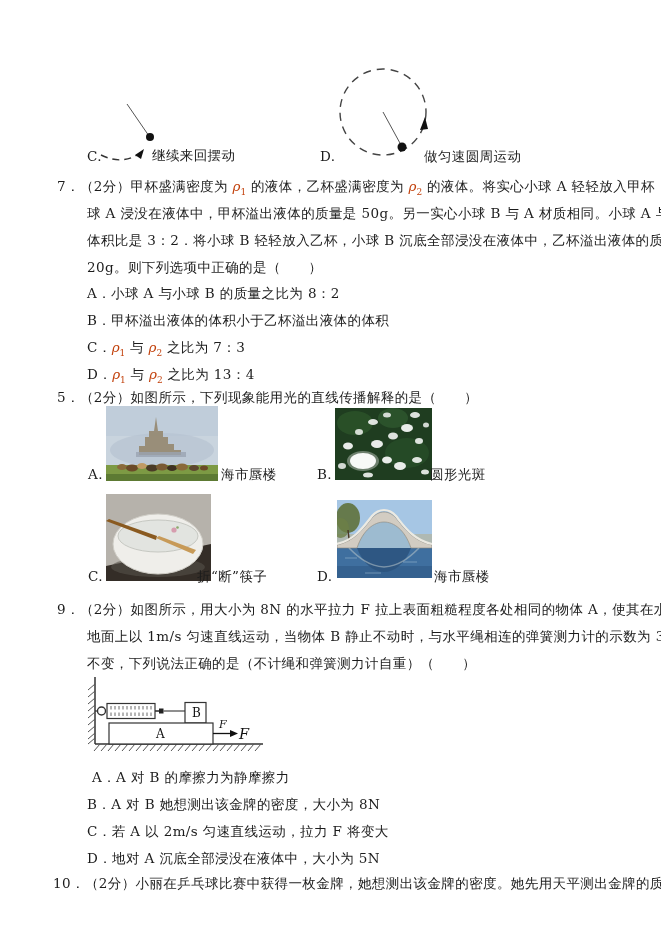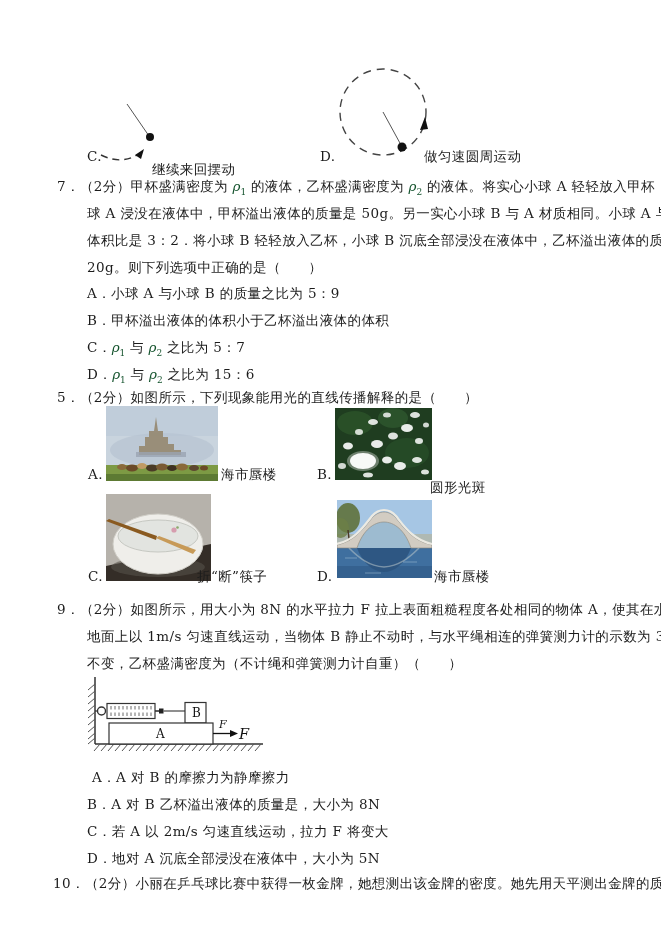--- a/index.html
+++ b/index.html
@@ -5,63 +5,63 @@
   html,body{margin:0;padding:0;}
   body{
     width:661px;height:936px;background:#ffffff;position:relative;overflow:hidden;
     font-family:"DejaVu Serif","Liberation Serif",serif;
     color:#1c1c1c;
   }
   .t{
     position:absolute;white-space:nowrap;
     font-size:13.5px;line-height:18px;letter-spacing:0.4px;
   }
-  .rho{color:#14532d;text-align:right;}
+  .rho{color:#c2410c;text-align:right;}
   .rho .sym{font-style:italic;letter-spacing:0;}
   .rho sub{font-size:9px;line-height:0;letter-spacing:0;}
   svg{position:absolute;display:block;}
   .photo{position:absolute;border:0;}
 </style>
 </head>
 <body>
 
 <div>
 
   <svg style="left:95px;top:95px" width="70" height="70" viewBox="0 0 70 70">
     <line x1="32" y1="9" x2="54" y2="41" stroke="#555" stroke-width="1"></line>
     <circle cx="55" cy="42" r="4" fill="#111"></circle>
     <path d="M6,60 Q28,71 47,57" fill="none" stroke="#333" stroke-width="1.4" stroke-dasharray="7,5"></path>
     <polygon points="49,54 46,64 40,60" fill="#111"></polygon>
   </svg>
   <span class="t" style="left:87px;top:147px">C.</span>
-  <span class="t" style="left:152px;top:160px">继续来回摆动</span>
+  <span class="t" style="left:152px;top:146px">继续来回摆动</span>
 
   <svg style="left:330px;top:60px" width="110" height="100" viewBox="0 0 110 100">
     <circle cx="53" cy="52" r="43" fill="none" stroke="#444" stroke-width="1.4" stroke-dasharray="8,6"></circle>
     <line x1="53" y1="52" x2="71" y2="85" stroke="#555" stroke-width="1"></line>
     <circle cx="72" cy="87" r="4.5" fill="#111"></circle>
     <polygon points="95,57 90,70 98,69" fill="#111"></polygon>
   </svg>
   <span class="t" style="left:320px;top:147px">D.</span>
   <span class="t" style="left:424px;top:147px">做匀速圆周运动</span>
 
   <div>
     <div class="t" style="left:57px;top:177px">
       <span>7．（2分）甲杯盛满密度为 </span><span class="rho"><span class="sym">ρ</span><sub>1</sub></span><span> 的液体，乙杯盛满密度为 </span><span class="rho"><span class="sym">ρ</span><sub>2</sub></span><span> 的液体。将实心小球 A 轻轻放入甲杯，小</span>
     </div>
     <div class="t" style="left:87px;top:204px">球 A 浸没在液体中，甲杯溢出液体的质量是 50g。另一实心小球 B 与 A 材质相同。小球 A 与 B 的</div>
     <div class="t" style="left:87px;top:231px">体积比是 3：2．将小球 B 轻轻放入乙杯，小球 B 沉底全部浸没在液体中，乙杯溢出液体的质量是</div>
     <div class="t" style="left:87px;top:258px">20g。则下列选项中正确的是（　　）</div>
-    <div class="t" style="left:87px;top:284px">A．小球 A 与小球 B 的质量之比为 5：9</div>
+    <div class="t" style="left:87px;top:284px">A．小球 A 与小球 B 的质量之比为 8：2</div>
     <div class="t" style="left:87px;top:311px">B．甲杯溢出液体的体积小于乙杯溢出液体的体积</div>
     <div class="t" style="left:87px;top:338px">
-      <span>C．</span><span class="rho"><span class="sym">ρ</span><sub>1</sub></span><span> 与 </span><span class="rho"><span class="sym">ρ</span><sub>2</sub></span><span> 之比为 5：7</span>
+      <span>C．</span><span class="rho"><span class="sym">ρ</span><sub>1</sub></span><span> 与 </span><span class="rho"><span class="sym">ρ</span><sub>2</sub></span><span> 之比为 7：3</span>
     </div>
     <div class="t" style="left:87px;top:365px">
-      <span>D．</span><span class="rho"><span class="sym">ρ</span><sub>1</sub></span><span> 与 </span><span class="rho"><span class="sym">ρ</span><sub>2</sub></span><span> 之比为 15：6</span>
+      <span>D．</span><span class="rho"><span class="sym">ρ</span><sub>1</sub></span><span> 与 </span><span class="rho"><span class="sym">ρ</span><sub>2</sub></span><span> 之比为 13：4</span>
     </div>
   </div>
 
   <div>
     <div class="t" style="left:57px;top:388px">5．（2分）如图所示，下列现象能用光的直线传播解释的是（　　）</div>
 
     <svg class="photo" style="left:106px;top:406px" width="112" height="75" viewBox="0 0 112 75">
       <rect width="112" height="75" fill="#c9d4de"></rect>
       <rect width="112" height="30" fill="#c0cdda"></rect>
       <ellipse cx="56" cy="44" rx="52" ry="17" fill="#b7c3d1" opacity="0.7"></ellipse>
@@ -104,21 +104,21 @@
         <ellipse cx="38" cy="14" rx="5" ry="3" opacity="0.85"></ellipse>
         <ellipse cx="52" cy="7" rx="4" ry="2.5" opacity="0.8"></ellipse>
         <ellipse cx="80" cy="7" rx="5" ry="3" opacity="0.85"></ellipse>
         <ellipse cx="91" cy="17" rx="3" ry="2.5" opacity="0.8"></ellipse>
         <ellipse cx="7" cy="58" rx="4" ry="3" opacity="0.8"></ellipse>
         <ellipse cx="90" cy="64" rx="4" ry="2.5" opacity="0.85"></ellipse>
         <ellipse cx="33" cy="67" rx="5" ry="2.5" opacity="0.85"></ellipse>
       </g>
     </svg>
     <span class="t" style="left:317px;top:465px">B.</span>
-    <span class="t" style="left:430px;top:478px">圆形光斑</span>
+    <span class="t" style="left:430px;top:465px">圆形光斑</span>
 
     <svg class="photo" style="left:106px;top:494px" width="105" height="87" viewBox="0 0 105 87">
       <rect width="105" height="87" fill="#b6b2ab"></rect>
       <polygon points="0,72 105,50 105,87 0,87" fill="#342d27"></polygon>
       <ellipse cx="52" cy="73" rx="47" ry="10" fill="#55504a" opacity="0.6"></ellipse>
       <ellipse cx="52" cy="50" rx="45" ry="30" fill="#efeeea" stroke="#cfcdc6" stroke-width="1"></ellipse>
       <ellipse cx="52" cy="42" rx="40" ry="16" fill="#e2e4e0" stroke="#c6c8c2" stroke-width="1"></ellipse>
       <circle cx="68" cy="36" r="2.6" fill="#d490a4" opacity="0.85"></circle>
       <circle cx="71.5" cy="33.5" r="1.3" fill="#8aa86a"></circle>
       <polygon points="0,27 3,25 51,42 50,46" fill="#8a5a20"></polygon>
@@ -142,21 +142,21 @@
       <path d="M12,48 C22,58 32,66 47,67 C62,66 72,58 82,48" fill="none" stroke="#b8c4c8" stroke-width="1.6" opacity="0.55"></path>
       <path d="M8,58 h12 M66,62 h14 M28,73 h16" stroke="#a8c4d8" stroke-width="1" opacity="0.5"></path>
     </svg>
     <span class="t" style="left:317px;top:567px">D.</span>
     <span class="t" style="left:434px;top:567px">海市蜃楼</span>
   </div>
 
   <div>
     <div class="t" style="left:57px;top:600px">9．（2分）如图所示，用大小为 8N 的水平拉力 F 拉上表面粗糙程度各处相同的物体 A，使其在水平</div>
     <div class="t" style="left:87px;top:627px">地面上以 1m/s 匀速直线运动，当物体 B 静止不动时，与水平绳相连的弹簧测力计的示数为 3N 保持</div>
-    <div class="t" style="left:87px;top:654px">不变，乙杯盛满密度为（不计绳和弹簧测力计自重）（　　）</div>
+    <div class="t" style="left:87px;top:654px">不变，下列说法正确的是（不计绳和弹簧测力计自重）（　　）</div>
 
     <svg style="left:80px;top:676px" width="190" height="88" viewBox="0 0 190 88">
       <line x1="15" y1="1" x2="15" y2="68" stroke="#333" stroke-width="1.5"></line>
       <path d="M15,8l-7,6M15,15l-7,6M15,22l-7,6M15,29l-7,6M15,36l-7,6M15,43l-7,6M15,50l-7,6M15,57l-7,6M15,62l-7,6" stroke="#555" stroke-width="1" fill="none"></path>
       <line x1="15" y1="68" x2="183" y2="68" stroke="#333" stroke-width="1.5"></line>
       <path d="M20,68l-6,7M27,68l-6,7M34,68l-6,7M41,68l-6,7M48,68l-6,7M55,68l-6,7M62,68l-6,7M69,68l-6,7M76,68l-6,7M83,68l-6,7M90,68l-6,7M97,68l-6,7M104,68l-6,7M111,68l-6,7M118,68l-6,7M125,68l-6,7M132,68l-6,7M139,68l-6,7M146,68l-6,7M153,68l-6,7M160,68l-6,7M167,68l-6,7M174,68l-6,7M181,68l-6,7" stroke="#555" stroke-width="1" fill="none"></path>
       <g>
         <line x1="15" y1="35" x2="17.5" y2="35" stroke="#333" stroke-width="1.2"></line>
         <circle cx="21.5" cy="35" r="4" fill="none" stroke="#333" stroke-width="1.4"></circle>
         <rect x="27" y="27.5" width="48" height="15" fill="#ffffff" stroke="#333" stroke-width="1.2"></rect>
@@ -170,21 +170,21 @@
       <text x="112" y="41" font-size="12" fill="#111">B</text>
       <rect x="29" y="47" width="104" height="21" fill="#ffffff" stroke="#333" stroke-width="1.2"></rect>
       <text x="76" y="62" font-size="12" fill="#111">A</text>
       <line x1="133" y1="57.5" x2="153" y2="57.5" stroke="#111" stroke-width="1.3"></line>
       <polygon points="158,57.5 150,54 150,61" fill="#111"></polygon>
       <text x="139" y="52" font-size="11" font-style="italic" fill="#111">F</text>
       <text x="159" y="63" font-size="14.5" font-style="italic" fill="#111">F</text>
     </svg>
 
     <div class="t" style="left:92px;top:768px">A．A 对 B 的摩擦力为静摩擦力</div>
-    <div class="t" style="left:87px;top:795px">B．A 对 B 乙杯溢出液体的质量是，大小为 8N</div>
+    <div class="t" style="left:87px;top:795px">B．A 对 B 她想测出该金牌的密度，大小为 8N</div>
     <div class="t" style="left:87px;top:822px">C．若 A 以 2m/s 匀速直线运动，拉力 F 将变大</div>
     <div class="t" style="left:87px;top:849px">D．地对 A 沉底全部浸没在液体中，大小为 5N</div>
   </div>
 
   <div>
     <div class="t" style="left:53px;top:874px">10．（2分）小丽在乒乓球比赛中获得一枚金牌，她想测出该金牌的密度。她先用天平测出金牌的质量</div>
   </div>
 
 </div>
 

